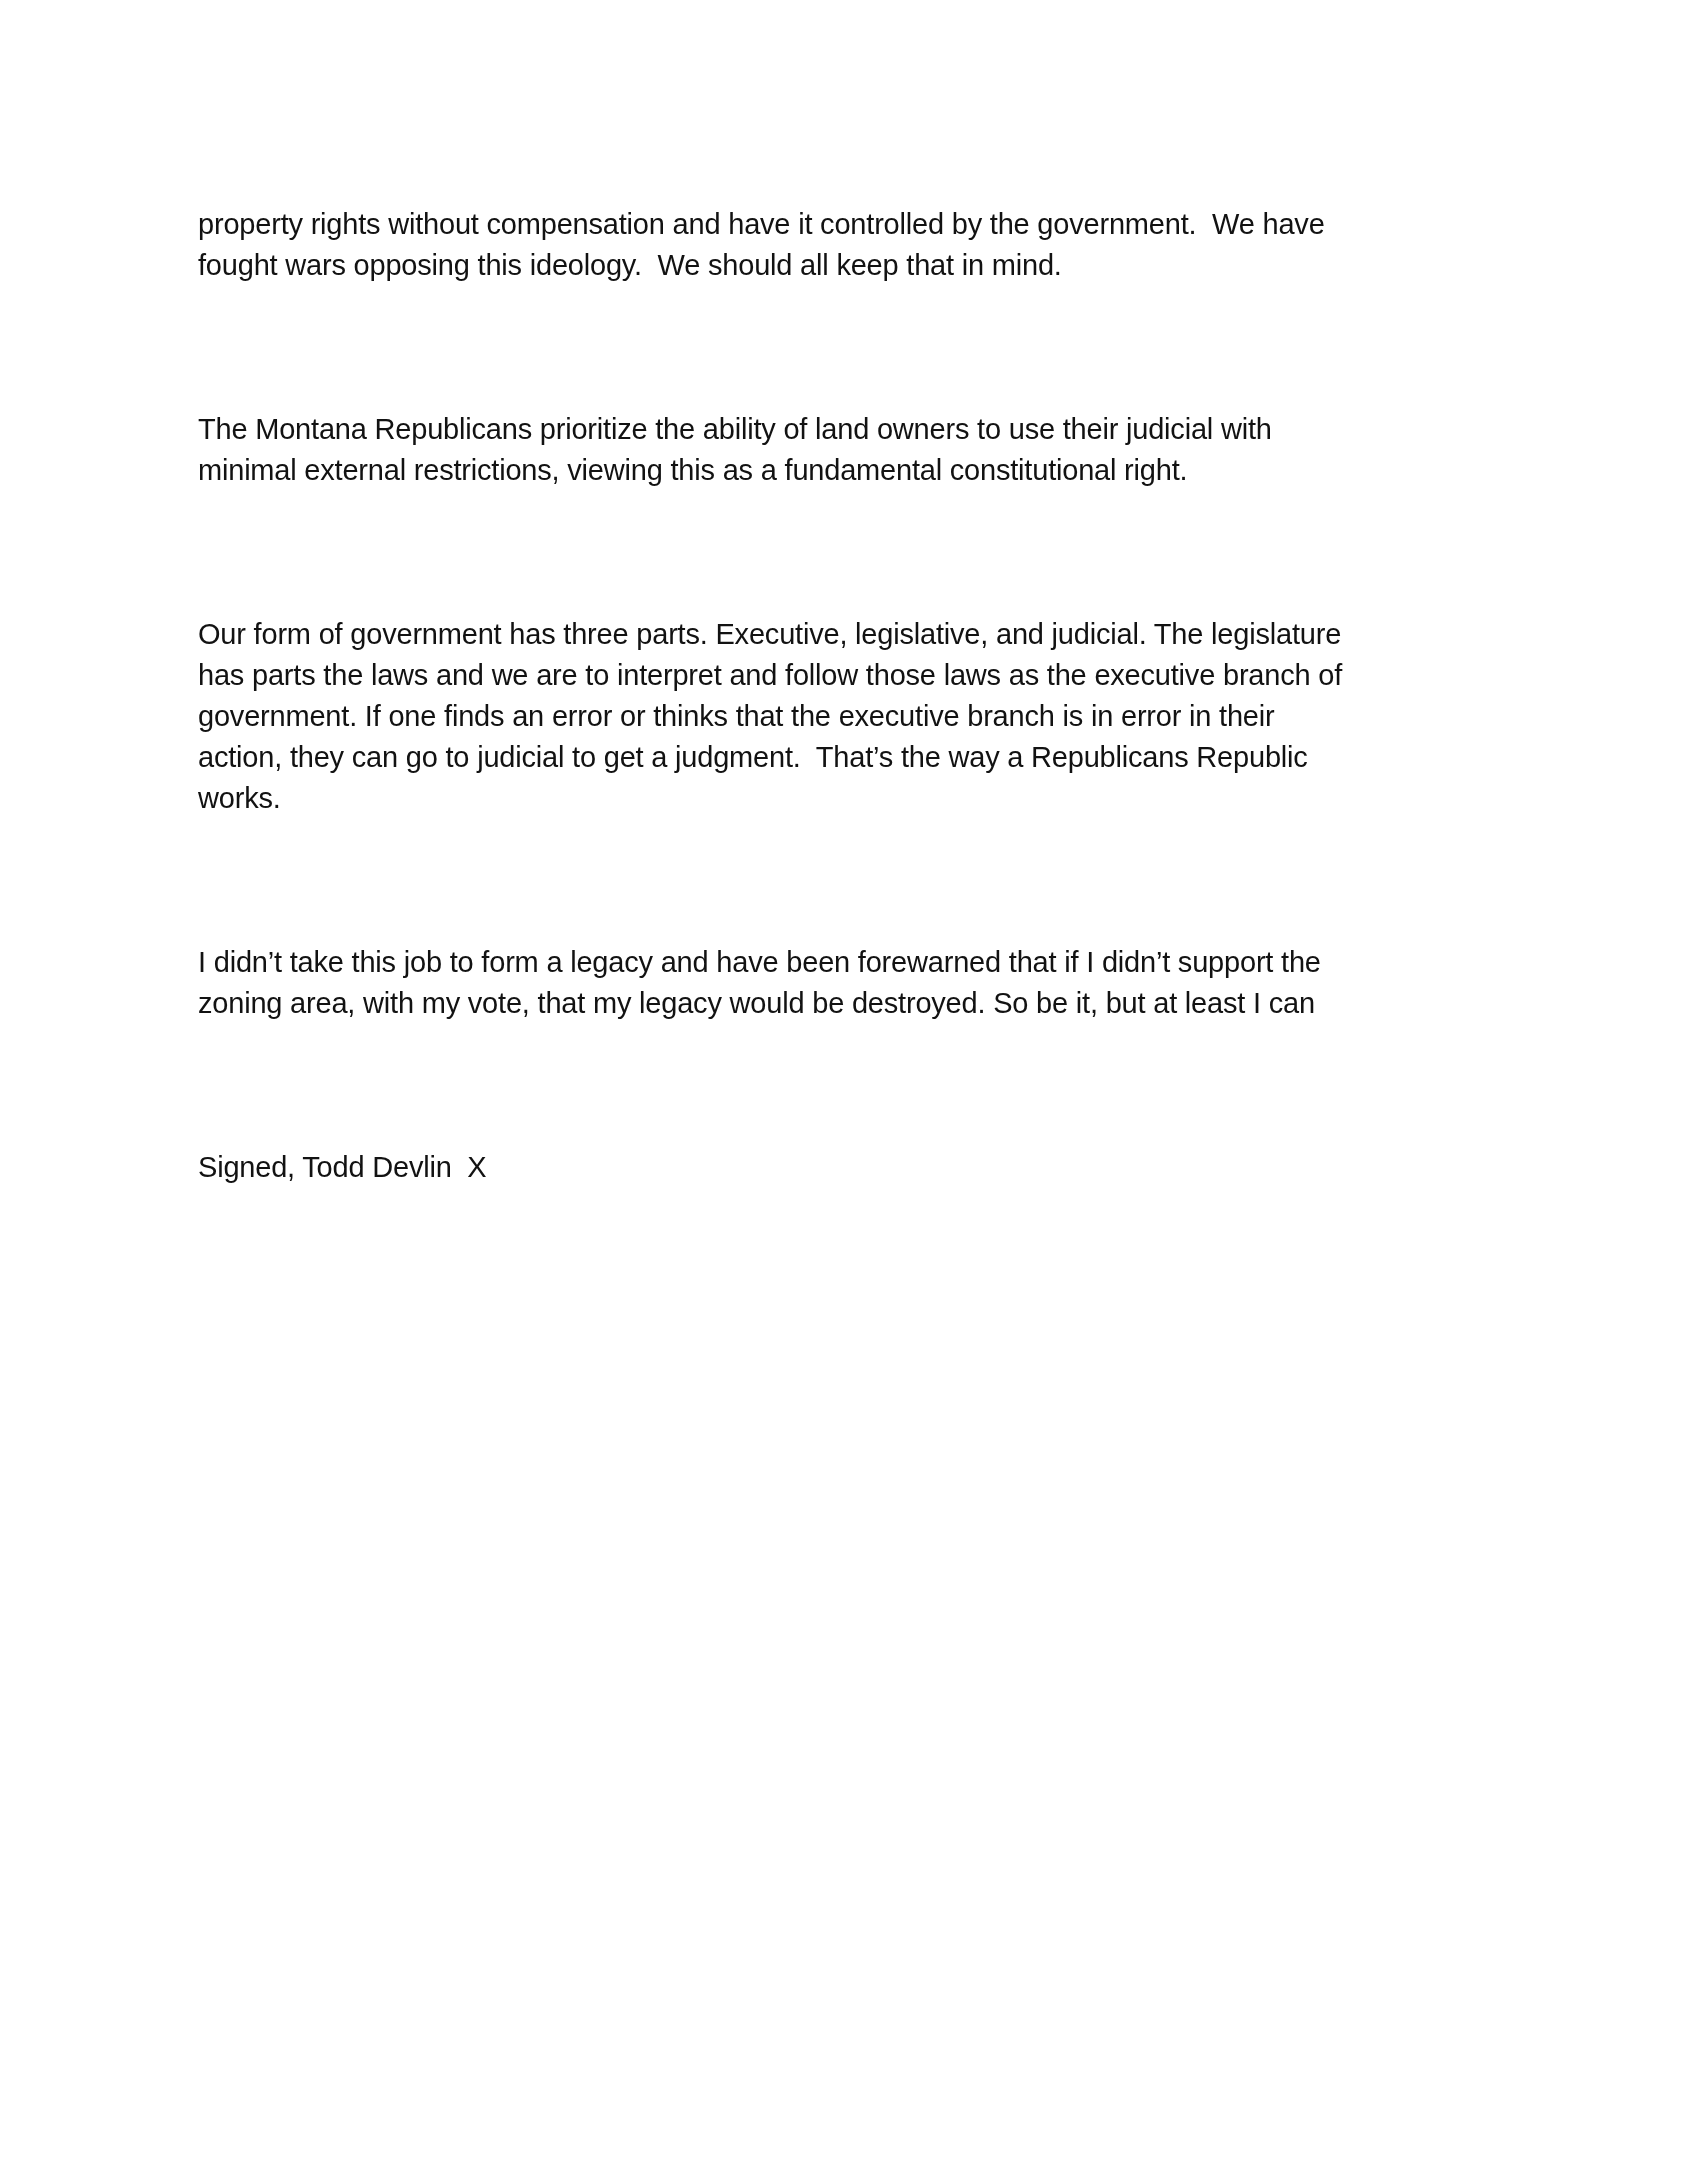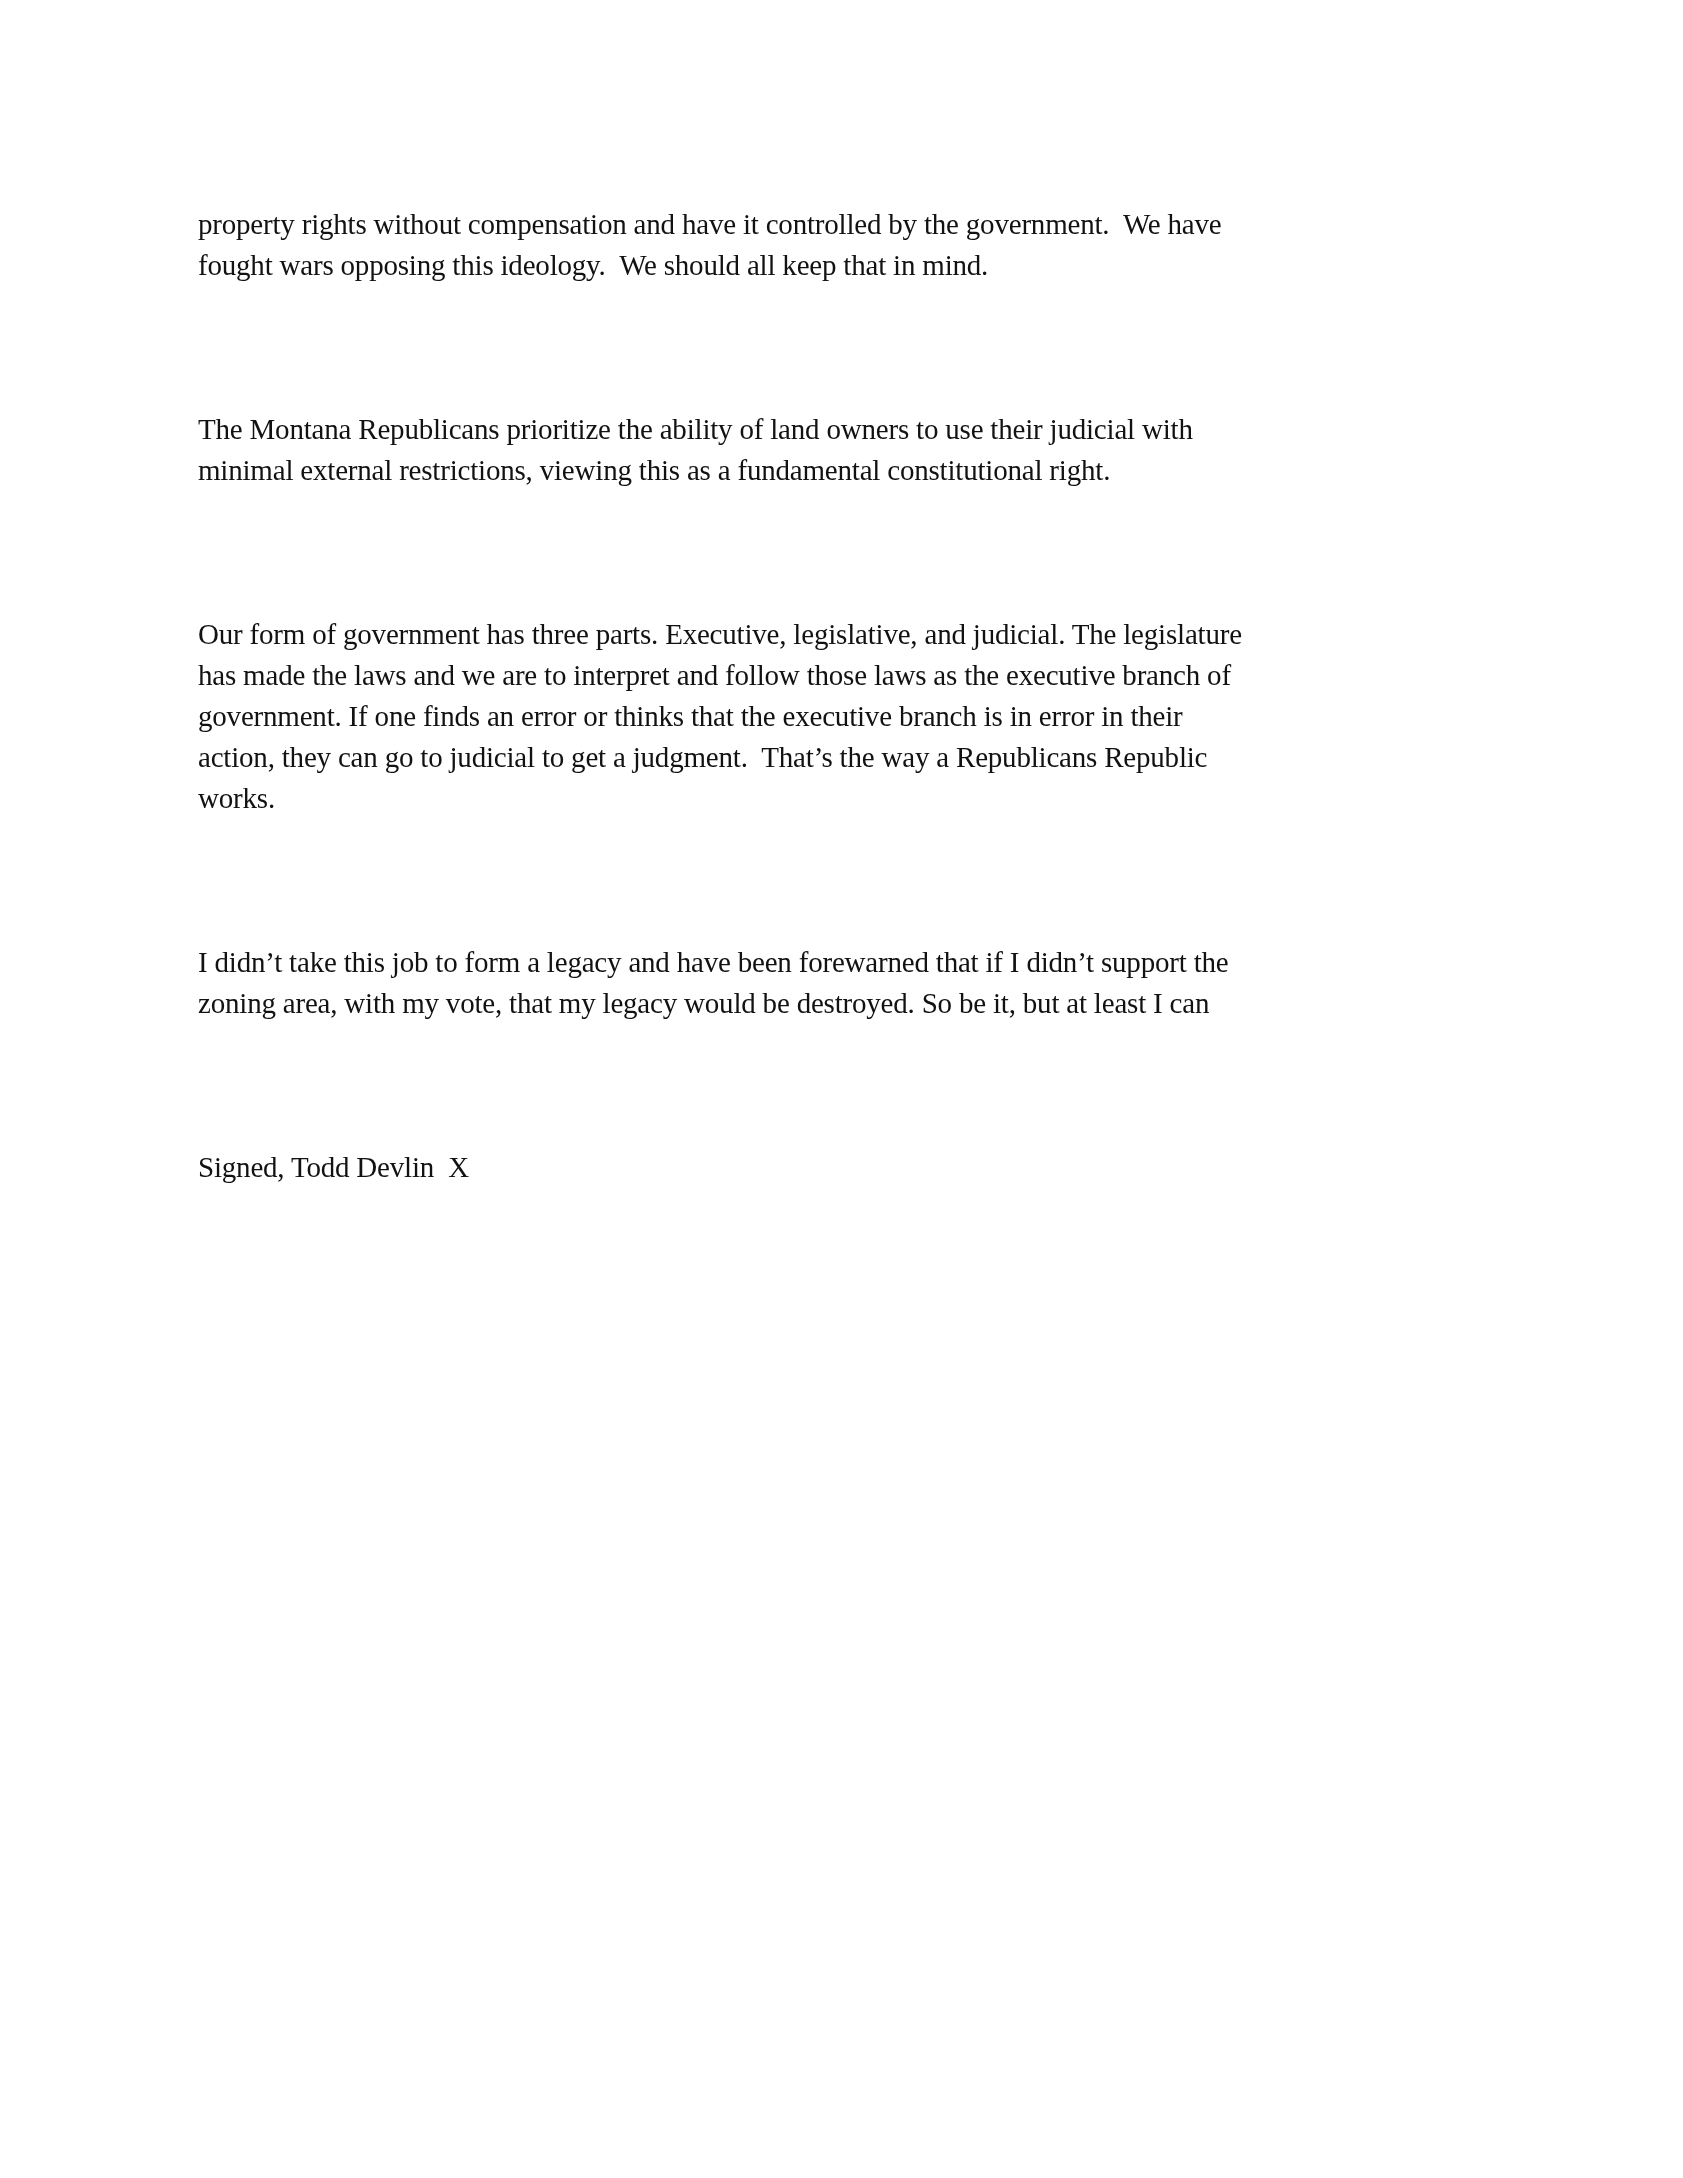--- a/index.html
+++ b/index.html
@@ -6,21 +6,21 @@
     margin: 0;
     padding: 0;
     background: #ffffff;
   }
   .page {
     position: relative;
     width: 1683px;
     height: 2060px;
     background: #ffffff;
     overflow: hidden;
-    font-family: Liberation Serif, serif;
+    font-family: Liberation Sans, sans-serif;
     color: #121212;
   }
   .content {
     position: absolute;
     left: 198px;
     top: 204px;
     width: 1386px;
     font-size: 29px;
     line-height: 41px;
     letter-spacing: -0.2px;
@@ -49,21 +49,21 @@
       <span class="line">fought wars opposing this ideology.  We should all keep that in mind.</span>
     </p>
 
     <p class="para">
       <span class="line">The Montana Republicans prioritize the ability of land owners to use their judicial with</span>
       <span class="line">minimal external restrictions, viewing this as a fundamental constitutional right.</span>
     </p>
 
     <p class="para">
       <span class="line">Our form of government has three parts. Executive, legislative, and judicial. The legislature</span>
-      <span class="line">has made the laws and we are to interpret and follow those laws as the executive branch of</span>
+      <span class="line">has parts the laws and we are to interpret and follow those laws as the executive branch of</span>
       <span class="line">government. If one finds an error or thinks that the executive branch is in error in their</span>
       <span class="line">action, they can go to judicial to get a judgment.  That’s the way a Republicans Republic</span>
       <span class="line">works.</span>
     </p>
 
     <p class="para">
       <span class="line">I didn’t take this job to form a legacy and have been forewarned that if I didn’t support the</span>
       <span class="line">zoning area, with my vote, that my legacy would be destroyed. So be it, but at least I can</span>
     </p>
 

